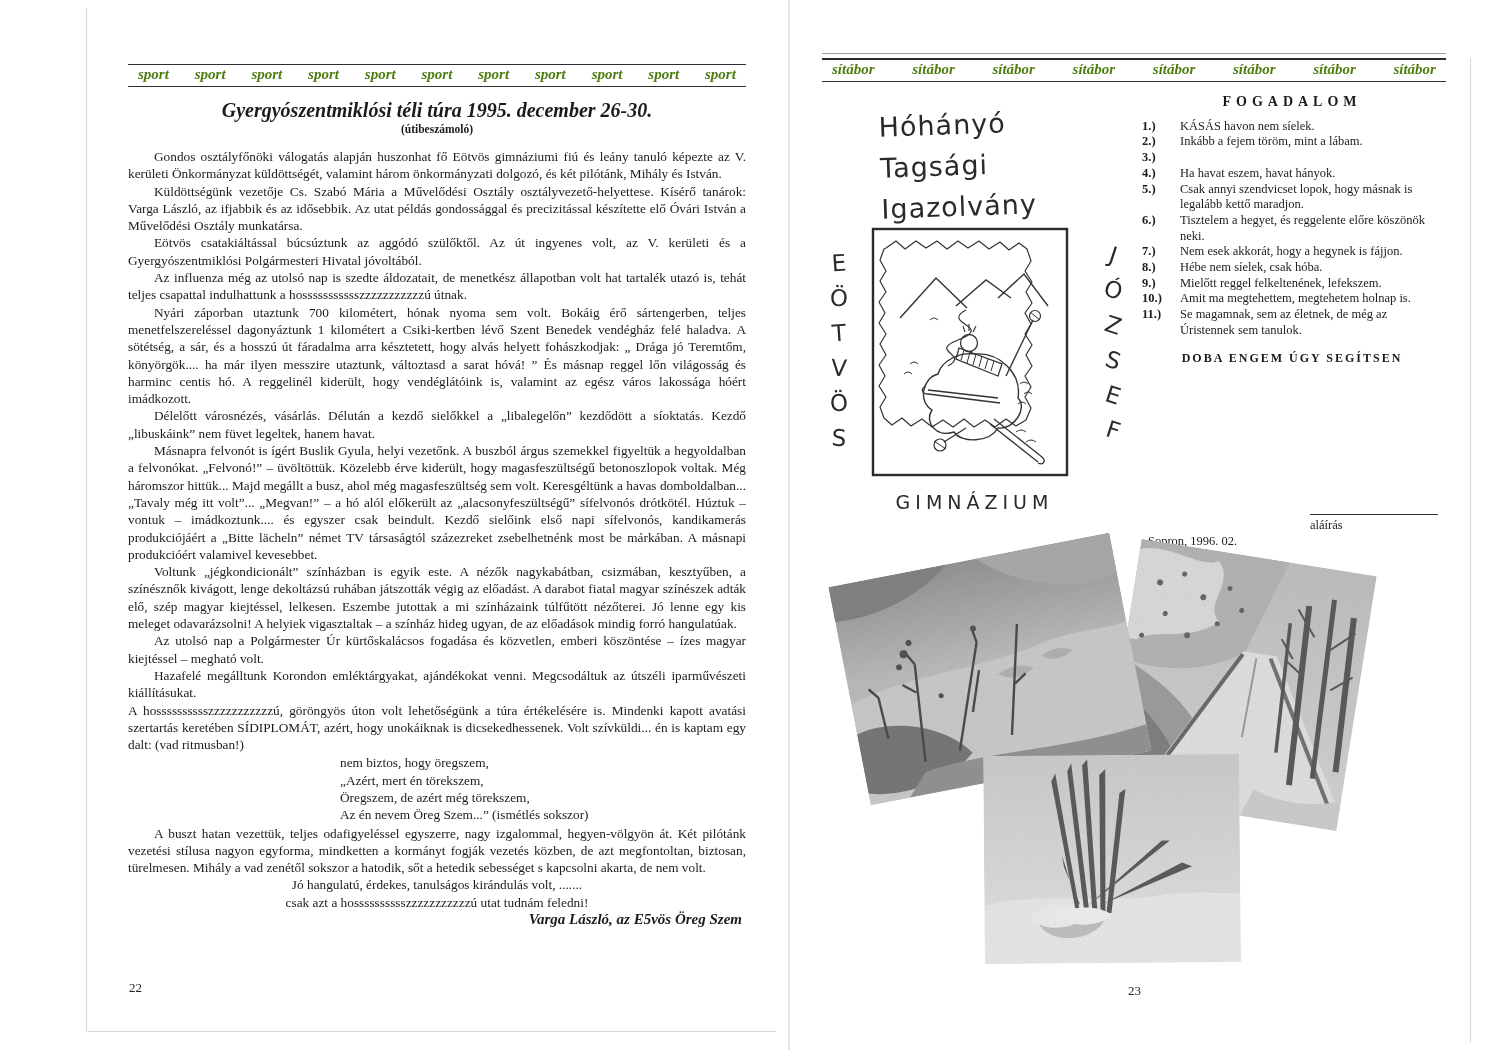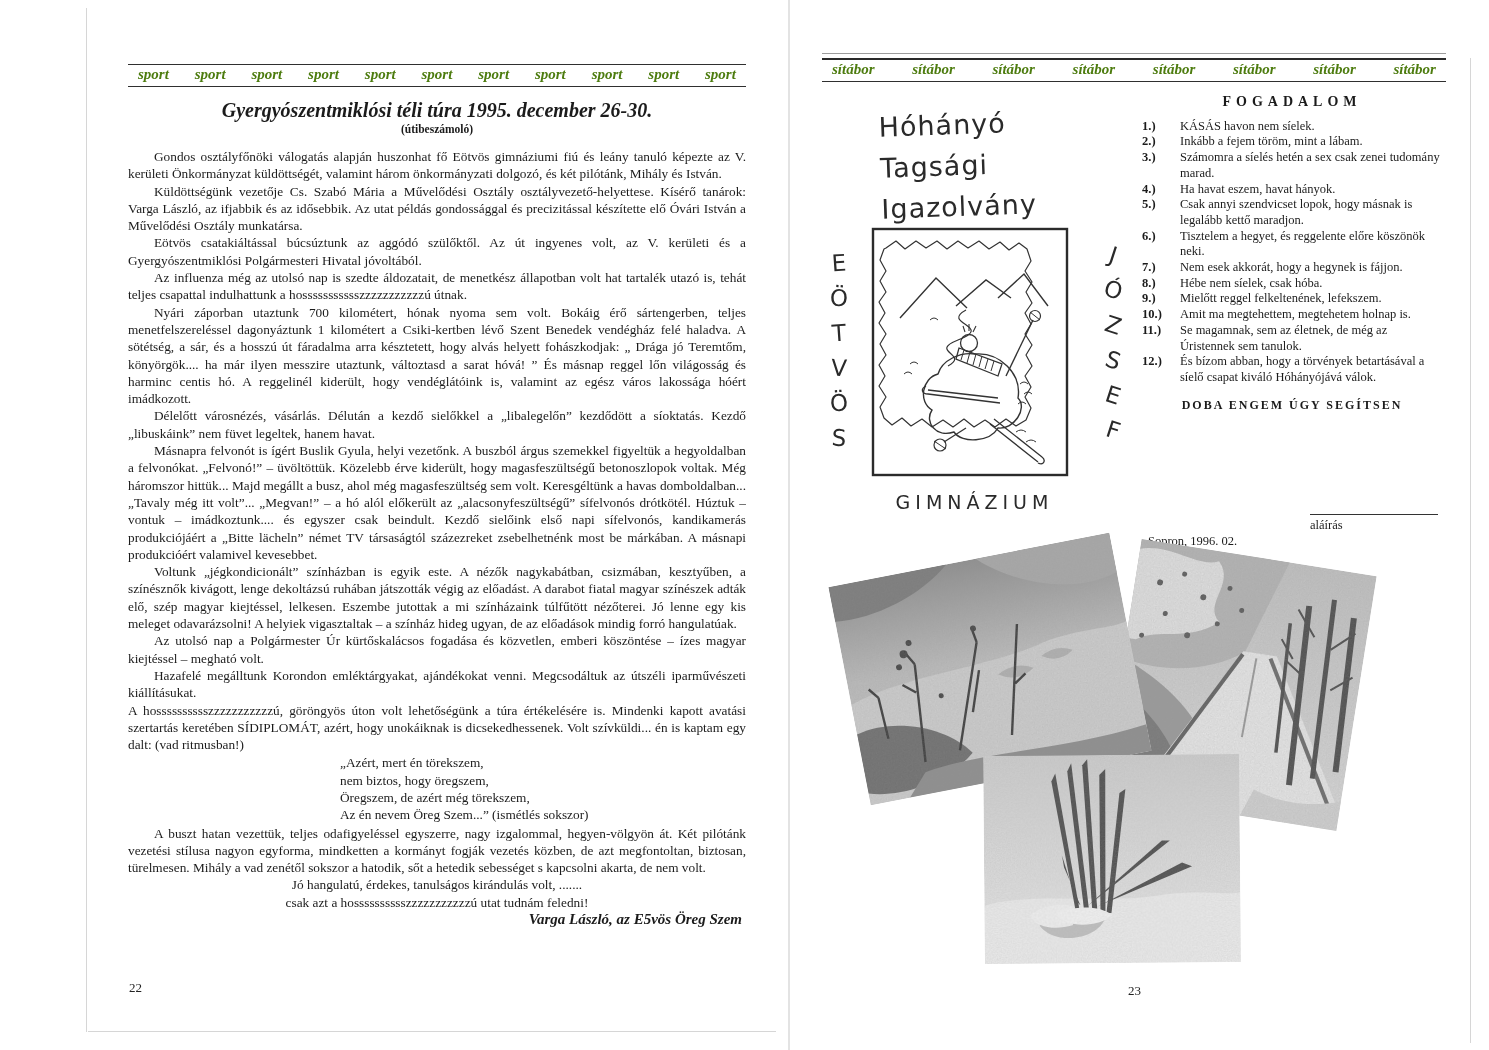--- a/index.html
+++ b/index.html
@@ -106,22 +106,22 @@
         <p class="indent">Az influenza még az utolsó nap is szedte áldozatait, de menetkész állapotban volt hat tartalék utazó is, tehát teljes csapattal indulhattunk a hossssssssssszzzzzzzzzzzú útnak.</p>
         <p class="indent">Nyári záporban utaztunk 700 kilométert, hónak nyoma sem volt. Bokáig érő sártengerben, teljes menetfelszereléssel dagonyáztunk 1 kilométert a Csiki-kertben lévő Szent Benedek vendégház felé haladva. A sötétség, a sár, és a hosszú út fáradalma arra késztetett, hogy alvás helyett fohászkodjak: „ Drága jó Teremtőm, könyörgök.... ha már ilyen messzire utaztunk, változtasd a sarat hóvá! ” És másnap reggel lőn világosság és harminc centis hó. A reggelinél kiderült, hogy vendéglátóink is, valamint az egész város lakossága hóért imádkozott.</p>
         <p class="indent">Délelőtt városnézés, vásárlás. Délután a kezdő sielőkkel a „libalegelőn” kezdődött a síoktatás. Kezdő „libuskáink” nem füvet legeltek, hanem havat.</p>
         <p class="indent">Másnapra felvonót is ígért Buslik Gyula, helyi vezetőnk.  A buszból árgus szemekkel figyeltük a hegyoldalban a felvonókat. „Felvonó!” – üvöltöttük. Közelebb érve kiderült, hogy magasfeszültségű betonoszlopok voltak. Még háromszor hittük... Majd megállt a busz, ahol még magasfeszültség sem volt. Keresgéltünk a havas domboldalban... „Tavaly még itt volt”... „Megvan!” – a hó alól előkerült az „alacsonyfeszültségű” sífelvonós drótkötél. Húztuk – vontuk – imádkoztunk.... és egyszer csak beindult. Kezdő sielőink első napi sífelvonós, kandikamerás produkciójáért a „Bitte lächeln” német TV társaságtól százezreket zsebelhetnénk most be márkában. A másnapi produkcióért valamivel kevesebbet.</p>
         <p class="indent">Voltunk „jégkondicionált” színházban is egyik este. A nézők nagykabátban, csizmában, kesztyűben, a színésznők kivágott, lenge dekoltázsú ruhában játszották végig az előadást. A darabot fiatal magyar színészek adták elő, szép magyar kiejtéssel, lelkesen. Eszembe jutottak a mi színházaink túlfűtött nézőterei. Jó lenne egy kis meleget odavarázsolni! A helyiek vigasztaltak – a színház hideg ugyan, de az előadások mindig forró hangulatúak.</p>
         <p class="indent">Az utolsó nap a Polgármester Úr kürtőskalácsos fogadása és közvetlen, emberi köszöntése – ízes magyar kiejtéssel – megható volt.</p>
         <p class="indent">Hazafelé megálltunk Korondon emléktárgyakat, ajándékokat venni. Megcsodáltuk az útszéli iparművészeti kiállításukat.</p>
         <p class="noindent">A hosssssssssszzzzzzzzzzzú, göröngyös úton volt lehetőségünk a túra értékelésére is. Mindenki kapott avatási szertartás keretében SÍDIPLOMÁT, azért, hogy unokáiknak is dicsekedhessenek. Volt szívküldi... én is kaptam egy dalt: (vad ritmusban!)</p>
       </div>
     <div class="poem" id="poem">
+        <div class="poem-line">nem biztos, hogy öregszem,</div>
         <div class="poem-line">„Azért, mert én törekszem,</div>
-        <div class="poem-line">nem biztos, hogy öregszem,</div>
         <div class="poem-line">Öregszem, de azért még törekszem,</div>
         <div class="poem-line">Az én nevem Öreg Szem...” (ismétlés sokszor)</div>
       </div>
     <div id="paras-b">
         <p class="indent">A buszt hatan vezettük, teljes odafigyeléssel egyszerre, nagy izgalommal, hegyen-völgyön át. Két pilótánk vezetési stílusa nagyon egyforma, mindketten a kormányt fogják vezetés közben, de azt megfontoltan, biztosan, türelmesen. Mihály a vad zenétől sokszor a hatodik, sőt a hetedik sebességet s kapcsolni akarta, de nem volt.</p>
       </div>
     <div class="closing" id="closing">
         <div class="closing-line">Jó hangulatú, érdekes, tanulságos kirándulás volt, .......</div>
         <div class="closing-line">csak azt a hosssssssssszzzzzzzzzzzú utat tudnám feledni!</div>
       </div>
@@ -216,21 +216,20 @@
         <div class="item">
           <span class="num">1.)</span>
           <span class="txt">KÁSÁS havon nem síelek.</span>
         </div>
         <div class="item">
           <span class="num">2.)</span>
           <span class="txt">Inkább a fejem töröm, mint a lábam.</span>
         </div>
         <div class="item">
           <span class="num">3.)</span>
-          <span class="txt">Számomra a síelés hetén a sex csak zenei tudomány marad.</span>
         </div>
         <div class="item">
           <span class="num">4.)</span>
           <span class="txt">Ha havat eszem, havat hányok.</span>
         </div>
         <div class="item">
           <span class="num">5.)</span>
           <span class="txt">Csak annyi szendvicset lopok, hogy másnak is legalább kettő maradjon.</span>
         </div>
         <div class="item">
@@ -249,24 +248,20 @@
           <span class="num">9.)</span>
           <span class="txt">Mielőtt reggel felkeltenének, lefekszem.</span>
         </div>
         <div class="item">
           <span class="num">10.)</span>
           <span class="txt">Amit ma megtehettem, megtehetem holnap is.</span>
         </div>
         <div class="item">
           <span class="num">11.)</span>
           <span class="txt">Se magamnak, sem az életnek, de még az Úristennek sem tanulok.</span>
-        </div>
-        <div class="item">
-          <span class="num">12.)</span>
-          <span class="txt">És bízom abban, hogy a törvények betartásával a síelő csapat kiváló Hóhányójává válok.</span>
         </div>
       </div>
     <div class="oath">DOBA ENGEM ÚGY SEGÍTSEN</div>
     <div class="sig-block">
       <div class="sig-rule"></div>
       <div class="sig-label">aláírás</div>
     </div>
     <div class="date-place">Sopron, 1996. 02.</div>
   </div>
 

